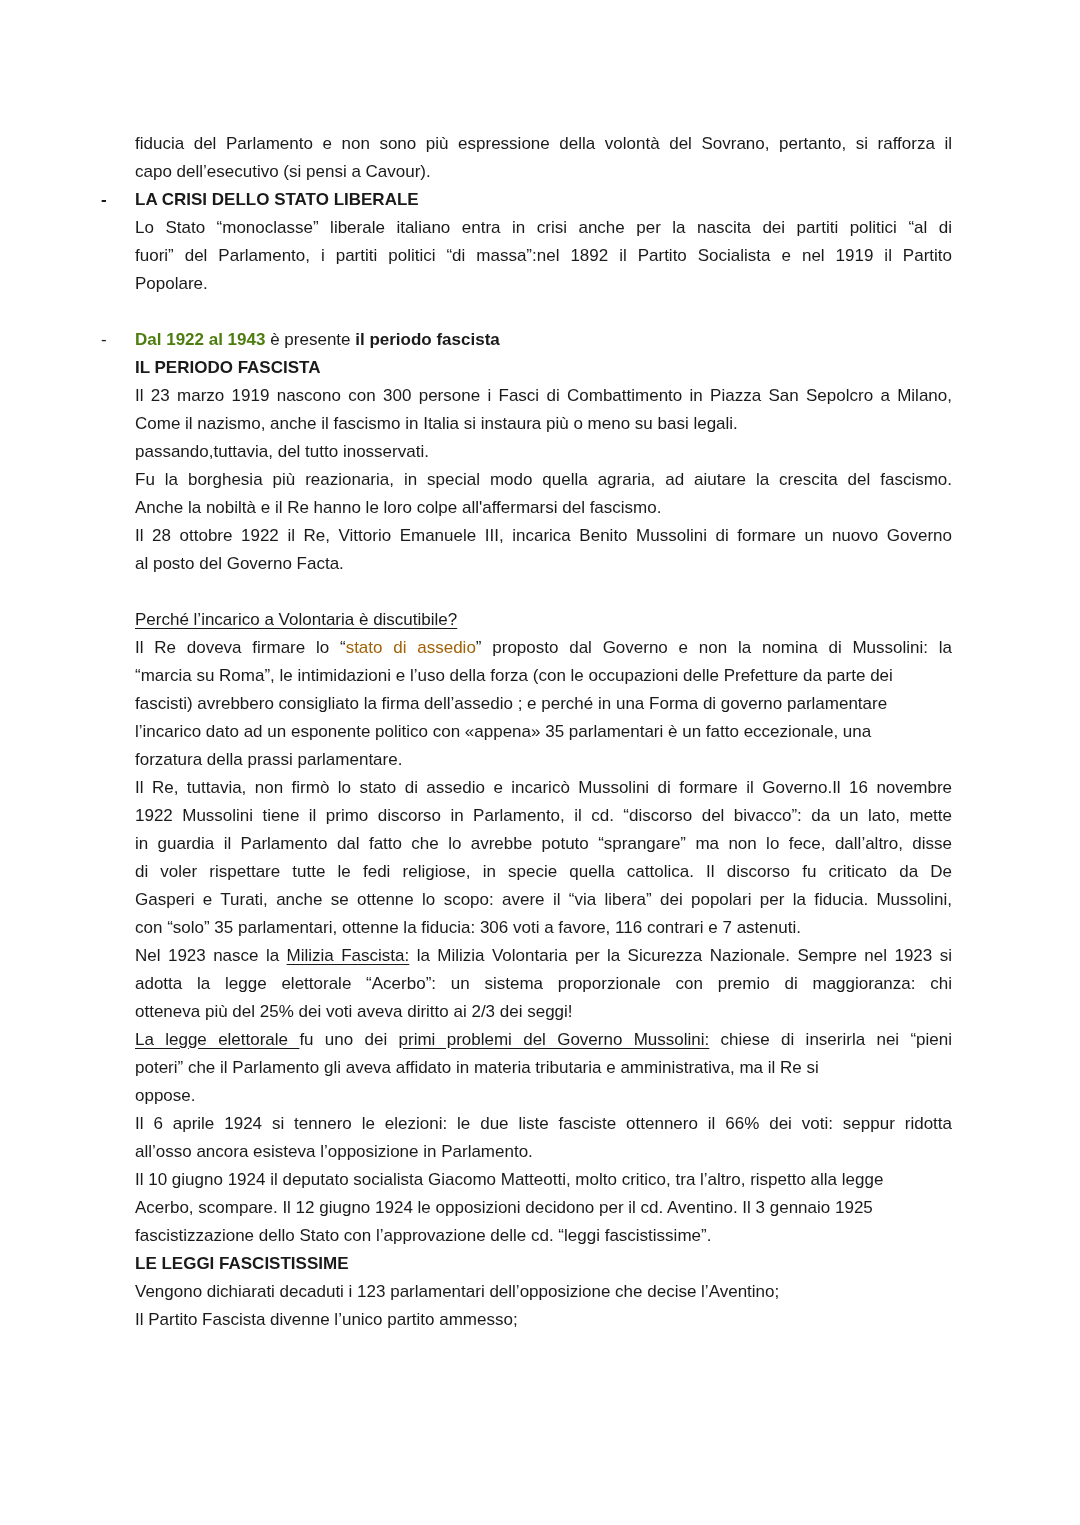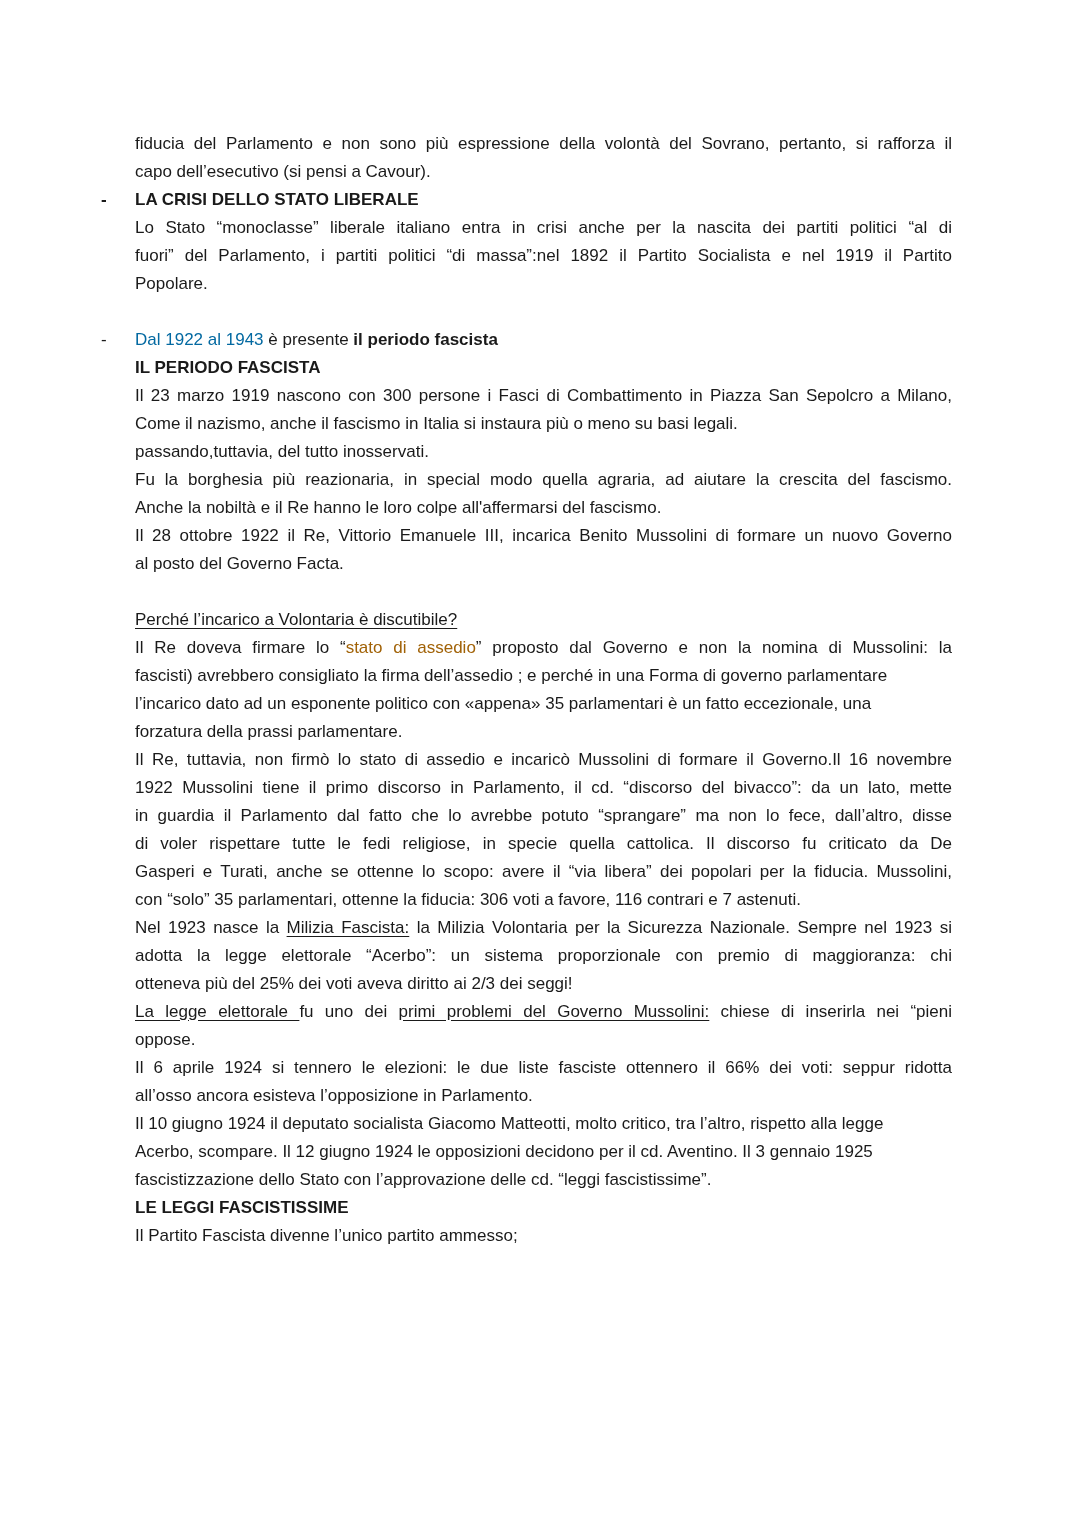--- a/index.html
+++ b/index.html
@@ -47,21 +47,21 @@
       position: absolute;
       left: -34px;
       top: 0;
       font-weight: bold;
     }
     .dash.thin {
       font-weight: normal;
     }
     .bold { font-weight: bold; }
     .green { color: #a16207; }
-    .green-bold { color: #0369a1; font-weight: normal; }
+    .green-bold { color: #4d7c0f; font-weight: bold; }
     .u { text-decoration: underline; text-underline-offset: 3px; }
     .blank { height: 28px; display: block; }
   </style>
 </head>
 <body>
 
 <div class="page">
   <div class="content">
 
     <div>
@@ -96,47 +96,50 @@
       <span class="line">al posto del Governo Facta.</span>
     </div>
 
     <span class="blank"></span>
 
     <div>
       <span class="line u">Perché l’incarico a Volontaria è discutibile?</span>
       <div class="line justify">
         <span>Il Re doveva firmare lo “</span><span class="green">stato di assedio</span><span>” proposto dal Governo e non la nomina di Mussolini: la</span>
       </div>
+      <span class="line">“marcia su Roma”, le intimidazioni e l’uso della forza (con le occupazioni delle Prefetture da parte dei</span>
       <span class="line">fascisti) avrebbero consigliato la firma dell’assedio ; e perché in una Forma di governo parlamentare</span>
       <span class="line">l’incarico dato ad un esponente politico con «appena» 35 parlamentari è un fatto eccezionale, una</span>
       <span class="line">forzatura della prassi parlamentare.</span>
       <span class="line justify">Il Re, tuttavia, non firmò lo stato di assedio e incaricò Mussolini di formare il Governo.Il 16 novembre</span>
       <span class="line justify">1922 Mussolini tiene il primo discorso in Parlamento, il cd. “discorso del bivacco”: da un lato, mette</span>
       <span class="line justify">in guardia il Parlamento dal fatto che lo avrebbe potuto “sprangare” ma non lo fece, dall’altro, disse</span>
       <span class="line justify">di voler rispettare tutte le fedi religiose, in specie quella cattolica. Il discorso fu criticato da De</span>
       <span class="line justify">Gasperi e Turati, anche se ottenne lo scopo: avere il “via libera” dei popolari per la fiducia. Mussolini,</span>
       <span class="line">con “solo” 35 parlamentari, ottenne la fiducia: 306 voti a favore, 116 contrari e 7 astenuti.</span>
 
       <div class="line justify">
         <span>Nel 1923 nasce la </span><span class="u">Milizia Fascista:</span><span> la Milizia Volontaria per la Sicurezza Nazionale. Sempre nel 1923 si</span>
       </div>
       <span class="line justify">adotta la legge elettorale “Acerbo”: un sistema proporzionale con premio di maggioranza: chi</span>
       <span class="line">otteneva più del 25% dei voti aveva diritto ai 2/3 dei seggi!</span>
 
       <div class="line justify">
         <span class="u">La legge elettorale </span><span>fu uno dei </span><span class="u">primi problemi del Governo Mussolini:</span><span> chiese di inserirla nei “pieni</span>
       </div>
+      <span class="line">poteri” che il Parlamento gli aveva affidato in materia tributaria e amministrativa, ma il Re si</span>
       <span class="line">oppose.</span>
 
       <span class="line justify">Il 6 aprile 1924 si tennero le elezioni: le due liste fasciste ottennero il 66% dei voti: seppur ridotta</span>
       <span class="line">all’osso ancora esisteva l’opposizione in Parlamento.</span>
       <span class="line">Il 10 giugno 1924 il deputato socialista Giacomo Matteotti, molto critico, tra l’altro, rispetto alla legge</span>
       <span class="line">Acerbo, scompare. Il 12 giugno 1924 le opposizioni decidono per il cd. Aventino. Il 3 gennaio 1925</span>
       <span class="line">fascistizzazione dello Stato con l’approvazione delle cd. “leggi fascistissime”.</span>
     </div>
 
     <div>
       <span class="line bold">LE LEGGI FASCISTISSIME</span>
+      <span class="line">Vengono dichiarati decaduti i 123 parlamentari dell’opposizione che decise l’Aventino;</span>
       <span class="line">Il Partito Fascista divenne l’unico partito ammesso;</span>
     </div>
 
   </div>
 </div>
 
 </body></html>

